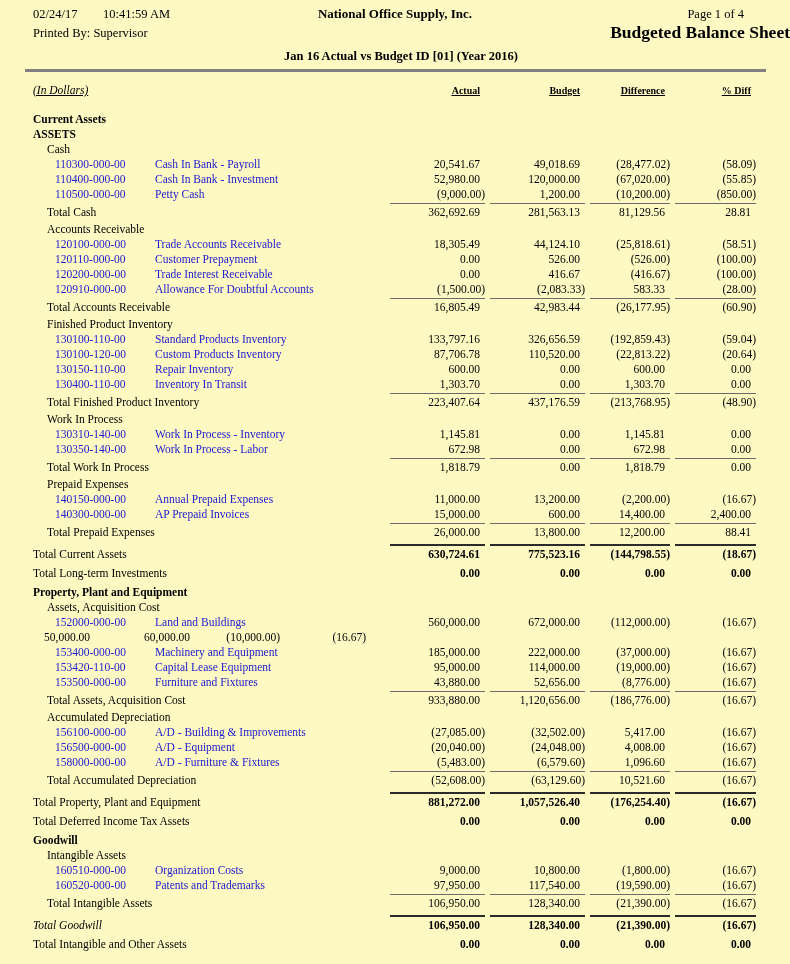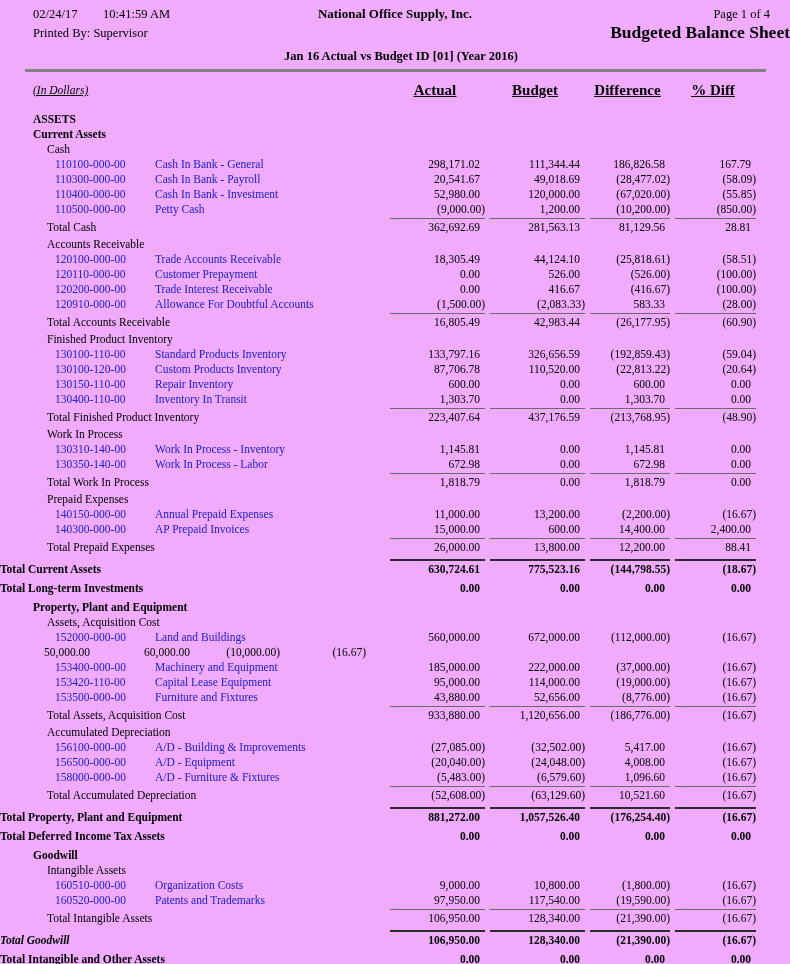--- a/index.html
+++ b/index.html
@@ -1,55 +1,55 @@
 <!DOCTYPE html>
 <html><head>
 <meta charset="utf-8">
 <style>
   * { margin:0; padding:0; box-sizing:border-box; }
   html,body { background:#fff; }
   .page {
     position:relative;
     width:790px; height:964px;
-    background:#f0abfc;
+    background:#fef9c3;
     font-family:"Liberation Serif", serif;
     color:#000;
     overflow:hidden;
   }
   
   .hdr { position:absolute; left:0; top:0; width:790px; }
   .h-date   { position:absolute; left:33px;  top:7px;  font-size:12.5px; }
   .h-time   { position:absolute; left:103px; top:7px;  font-size:12.5px; }
   .h-company{ position:absolute; left:0; right:0; top:6px; text-align:center; font-size:13px; font-weight:bold; }
-  .h-page   { position:absolute; right:20px; top:7px;  font-size:12.5px; }
+  .h-page   { position:absolute; right:46px; top:7px;  font-size:12.5px; }
   .h-printed{ position:absolute; left:33px;  top:26px; font-size:12.5px; }
   .h-title  { position:absolute; left:0; right:0; top:22px; text-align:right; font-size:17.5px; font-weight:bold; }
   .h-sub    { position:absolute; left:12px; right:0; top:49px; text-align:center; font-size:12.5px; font-weight:bold; }
   .h-rule   { position:absolute; left:25px; right:24px; top:69px; border-top:3px solid #808080; }
 
   
   .row { display:flex; align-items:flex-end; min-height:15px; padding-right:34px; font-size:11.5px; line-height:15px; }
   .lbl { flex:1 1 auto; white-space:nowrap; overflow:hidden; }
   .cell { flex:0 0 auto; text-align:right; white-space:nowrap; }
   .c1 { width:95px; } .c2 { width:95px; margin-left:5px; }
   .c3 { width:80px; margin-left:5px; } .c4 { width:81px; margin-left:5px; }
   .cell.pos { padding-right:5px; }
   .cell.neg { padding-right:0; }
 
   .colhead-row { position:absolute; left:0; right:0; top:83px;text-decoration:underline; }
   .colhead-row .units { padding-left:33px; font-style:italic; font-size:11.5px; }
-  .colhead-row .cell { font-weight:bold; text-decoration:underline; padding-right:5px; font-size:15px;text-align:center; }
+  .colhead-row .cell { font-weight:bold; text-decoration:underline; padding-right:5px; font-size:10px; }
 
   
   .body { position:absolute; left:0; right:0; top:112px; }
 
   .row.section .lbl { padding-left:33px; font-weight:bold; }
   .row.group   .lbl { padding-left:47px; }
   .row.total   .lbl { padding-left:47px; }
-  .row.grand   .lbl { font-weight:bold; }
+  .row.grand   .lbl { padding-left:33px; font-weight:normal; }
   .row.grand.italic .lbl { font-style:italic; }
   .row.grand .cell { font-weight:bold; }
 
   .row.total { margin-top:1px; margin-bottom:2px; }
   .row.total .cell { border-top:1px solid #6a6a6a; padding-top:1px; }
   .row.grand { margin-top:4px; margin-bottom:4px; }
   .row.grand .cell.ruled { border-top:2px solid #2b2b2b; padding-top:1px; }
 
   .acct-code {
     display:inline-block; margin-left:55px; width:100px;
@@ -76,34 +76,27 @@
   <div class="row colhead-row">
     <span class="lbl units">(In Dollars)</span>
     <span class="cell c1">Actual</span>
     <span class="cell c2">Budget</span>
     <span class="cell c3">Difference</span>
     <span class="cell c4">% Diff</span>
   </div>
 
   <div class="body">
       <div class="row section">
+        <span class="lbl">Current Assets</span>
+      </div>
+      <div class="row section">
         <span class="lbl">ASSETS</span>
       </div>
-      <div class="row section">
-        <span class="lbl">Current Assets</span>
-      </div>
       <div class="row group">
         <span class="lbl">Cash</span>
-      </div>
-      <div class="row account">
-        <span class="lbl"><span class="acct-code">110100-000-00</span><span class="acct-name">Cash In Bank - General</span></span>
-        <span class="cell c1 pos">298,171.02</span>
-        <span class="cell c2 pos">111,344.44</span>
-        <span class="cell c3 pos">186,826.58</span>
-        <span class="cell c4 pos">167.79</span>
       </div>
       <div class="row account">
         <span class="lbl"><span class="acct-code">110300-000-00</span><span class="acct-name">Cash In Bank - Payroll</span></span>
         <span class="cell c1 pos">20,541.67</span>
         <span class="cell c2 pos">49,018.69</span>
         <span class="cell c3 neg">(28,477.02)</span>
         <span class="cell c4 neg">(58.09)</span>
       </div>
       <div class="row account">
         <span class="lbl"><span class="acct-code">110400-000-00</span><span class="acct-name">Cash In Bank - Investment</span></span>

